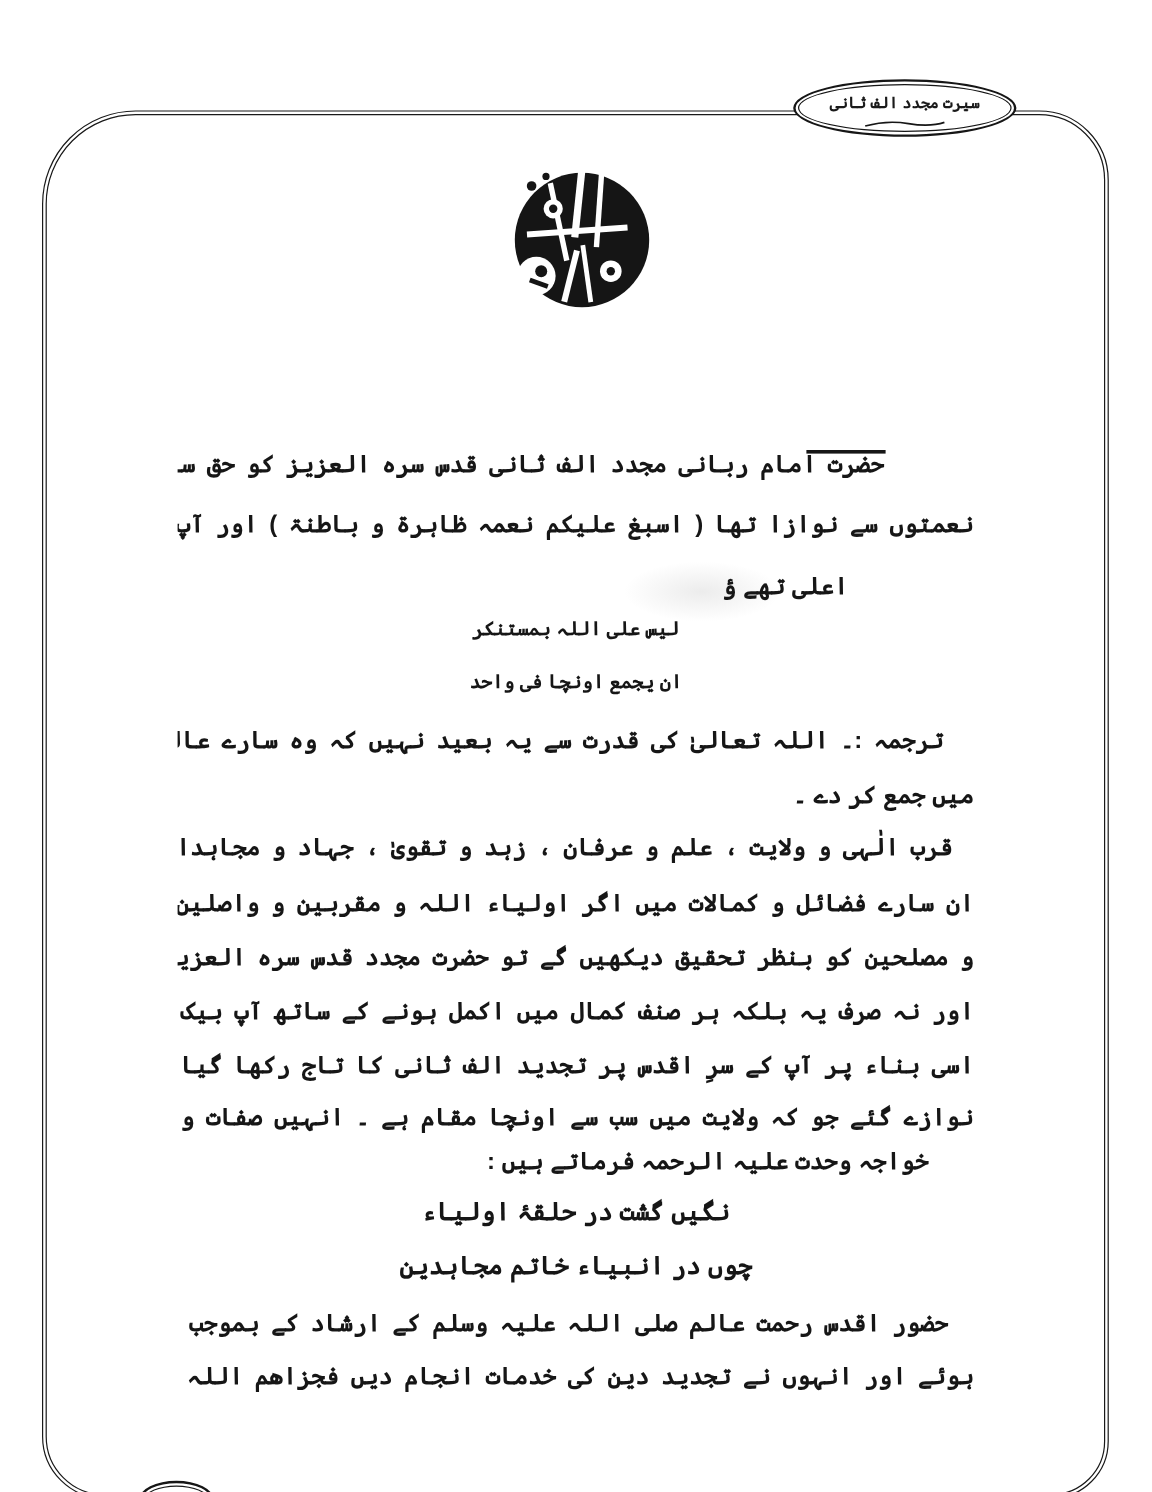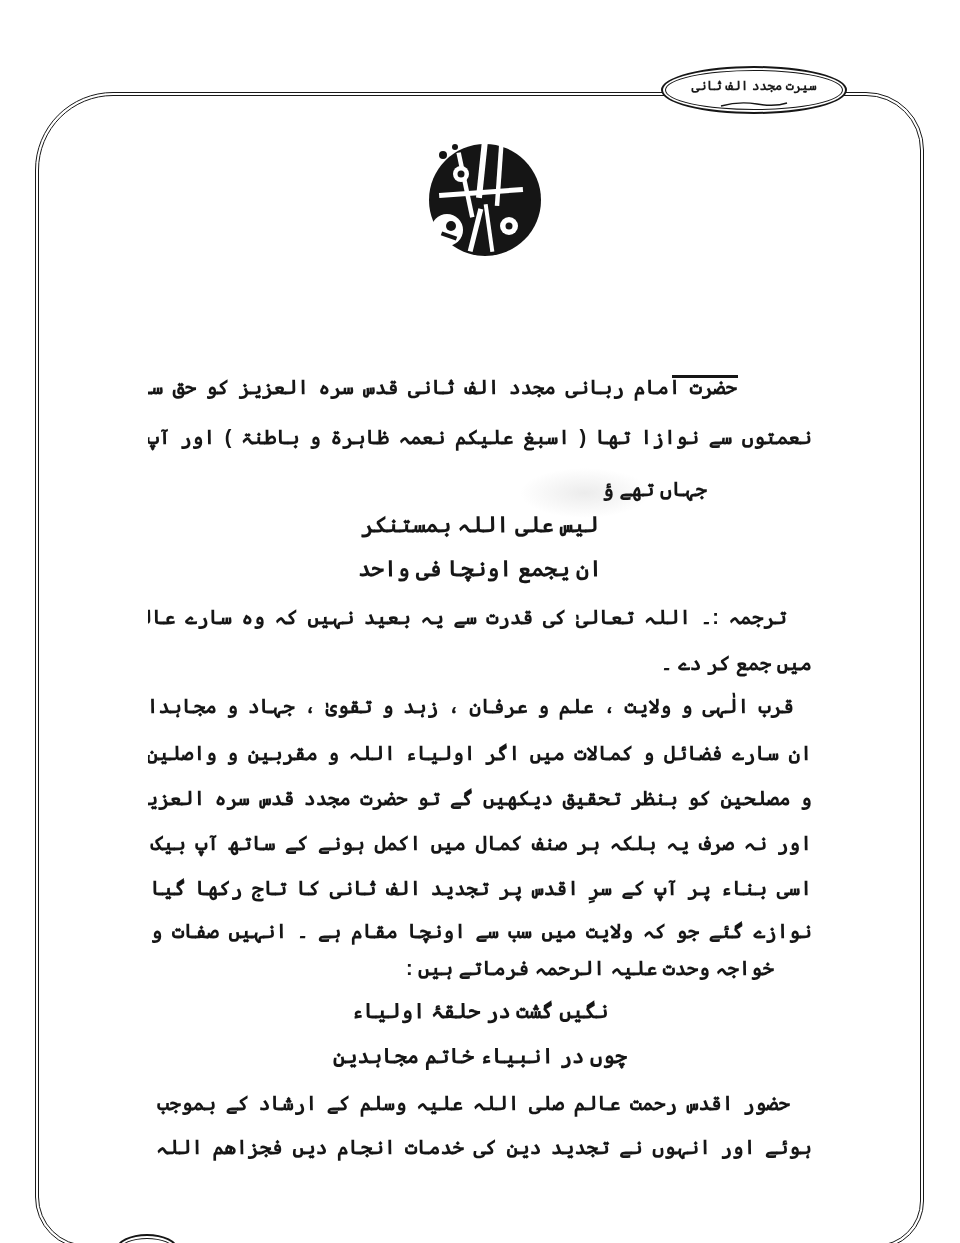--- a/index.html
+++ b/index.html
@@ -35,21 +35,21 @@
   .emblem{position:absolute;left:421px;top:86px;width:128px;height:128px;z-index:2;}
   
   .line{
     position:absolute;left:148px;width:664px;height:34px;
     direction:rtl;unicode-bidi:embed;text-align:right;
     font-weight:bold;font-size:20px;line-height:34px;color:#161616;
     white-space:nowrap;overflow:hidden;box-sizing:border-box;
   }
   .full{word-spacing:4px;}
   .center{text-align:center;overflow:visible;}
-  .verse{font-size:22px;letter-spacing:.5px;}
+  .verse{font-size:16px;letter-spacing:.5px;}
   .pverse{font-size:21px;}
   .l1{top:322px;padding-right:75px;}
   .l2{top:372px;}
   .l3{top:424px;padding-right:105px;}
   .l4{top:460px;}
   .l5{top:504px;}
   .l6{top:552px;padding-right:25px;}
   .l7{top:598px;text-align:right;padding-left:330px;}
   .l8{top:641px;padding-right:18px;}
   .l9{top:688px;}
@@ -109,21 +109,21 @@
         <circle cx="30" cy="92" r="5"></circle>
         <rect x="20" y="100" width="16" height="4" transform="rotate(20 28 102)"></rect>
       </g>
     </svg>
   </div>
 
   <div class="overline"></div>
 
   <div class="line full l1">حضرت امام ربانی مجدد الف ثانی قدس سرہ العزیز کو حق سبحانہٗ و تعالیٰ نے بے شمار ظاہری و باطنی</div>
   <div class="line full l2">نعمتوں سے نوازا تھا ( اسبغ علیکم نعمہ ظاہرۃ و باطنۃ ) اور آپ بذاتِ خود ایک</div>
-  <div class="line l3">جہاں تھے ؤ</div>
+  <div class="line l3">اعلی تھے ؤ</div>
   <div class="line center verse l4">لیس علی اللہ بمستنکر</div>
   <div class="line center verse l5">ان یجمع اونچا فی واحد</div>
   <div class="line full l6">ترجمہ :۔ اللہ تعالیٰ کی قدرت سے یہ بعید نہیں کہ وہ سارے عالم کی خوبیاں ایک ذات</div>
   <div class="line l7">میں جمع کر دے ۔</div>
   <div class="line full l8">قرب الٰہی و ولایت ، علم و عرفان ، زہد و تقویٰ ، جہاد و مجاہدات ، تبلیغ دین و اصلاح مسلمین</div>
   <div class="line full l9">ان سارے فضائل و کمالات میں اگر اولیاء اللہ و مقربین و واصلین ، علماء و عرفاء ، زہاد و متقین ، مجاہدین و مبلغین</div>
   <div class="line full l10">و مصلحین کو بنظر تحقیق دیکھیں گے تو حضرت مجدد قدس سرہ العزیز ہر طبقے میں افضل و اعلیٰ و ارفع نظر آئیں گے</div>
   <div class="line full l11">اور نہ صرف یہ بلکہ ہر صنف کمال میں اکمل ہونے کے ساتھ آپ بیک وقت ساری خوبیوں کے جامع بھی ہیں</div>
   <div class="line full l12">اسی بناء پر آپ کے سرِ اقدس پر تجدید الف ثانی کا تاج رکھا گیا اور اسی وجہ سے آپ خلعتِ قیومیت سے</div>
   <div class="line full l13">نوازے گئے جو کہ ولایت میں سب سے اونچا مقام ہے ۔ انہیں صفات و کمالات ما فوق العادۃ کو دیکھ کر حضرت</div>

